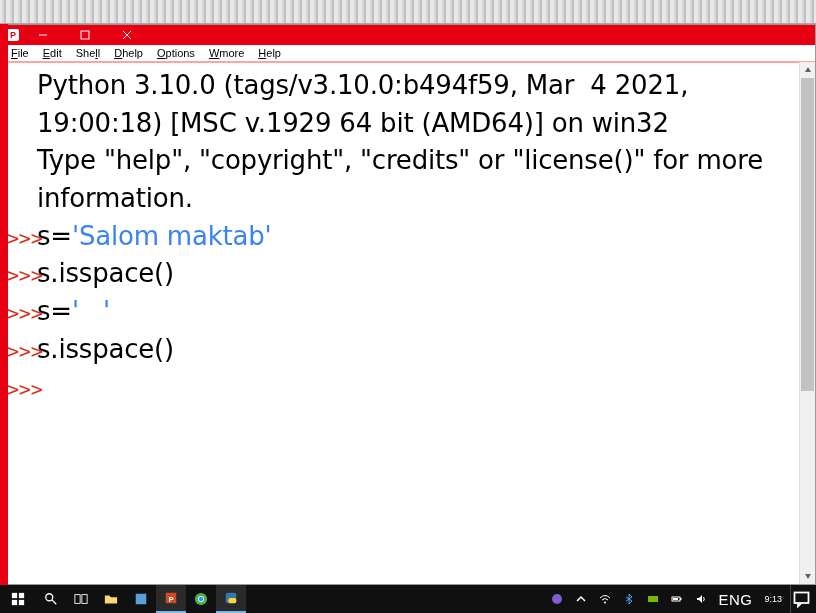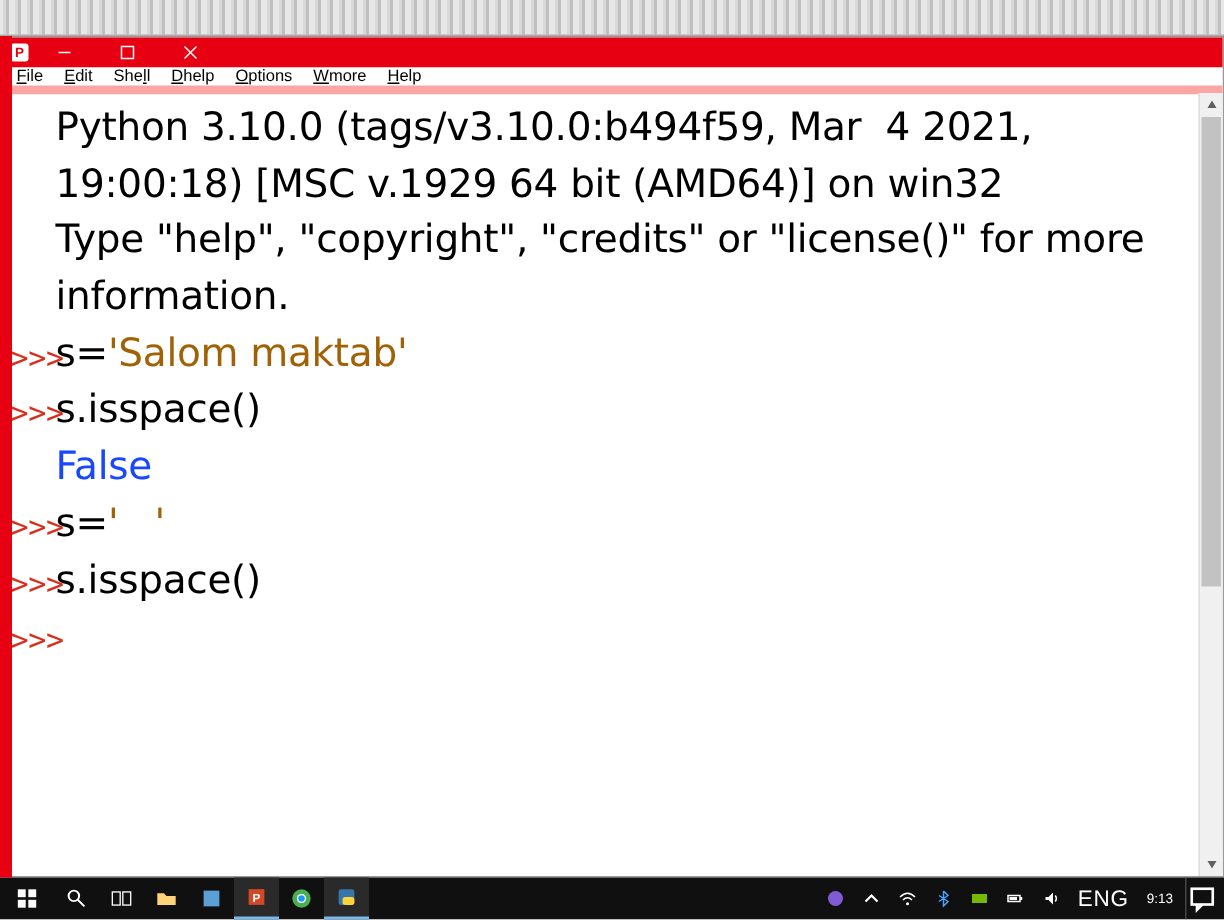--- a/index.html
+++ b/index.html
@@ -6,29 +6,29 @@
   html, body { width: 816px; height: 613px; overflow: hidden; font-family: Arial, sans-serif; background: #fff; }
   .desktop { width: 816px; height: 613px; position: relative; background: #f0f0f0; }
   .top-strip { height: 24px; background: repeating-linear-gradient(90deg,#e8e8e8 0 2px,#d8d8d8 2px 4px,#c0c0c0 4px 6px,#e8e8e8 6px 8px); border-bottom:1px solid #aaa; }
   .window { position:absolute; top:24px; left:0; right:0; bottom:28px; background:#fff; border:1px solid #999; display:flex; flex-direction:column; }
   .left-red { position:absolute; top:24px; left:0; width:8px; bottom:28px; background:#e60012; z-index:3; }
   .titlebar { height:20px; background:#e60012; color:#fff; display:flex; align-items:center; font-size:11px; padding:0 6px; gap:6px; }
   .titlebar .icon-py { width:12px; height:12px; background:#fff; color:#e60012; border-radius:2px; font-size:9px; font-weight:bold; display:flex; align-items:center; justify-content:center; }
   .titlebar .title-text { flex:1; }
   .wbtn { width:36px; height:20px; display:flex; align-items:center; justify-content:center; cursor:pointer; }
   .wbtn svg { width:10px; height:10px; stroke:#fff; stroke-width:1; fill:none; }
-  .menubar { height:18px; background:#fff; display:flex; align-items:center; padding:0 4px; font-size:11px; color:#000; gap:2px; border-bottom:6px solid #fca5a5; }
+  .menubar { height:18px; background:#fff; display:flex; align-items:center; padding:0 4px; font-size:11px; color:#000; gap:2px; border-bottom:2px solid #fca5a5; }
   .menubar span { padding:1px 6px; cursor:pointer; }
   .menubar span u { text-decoration:underline; }
   .shell { flex:1; background:#fff; overflow:hidden; padding:4px 8px 4px 6px; font-family: "Segoe UI","DejaVu Sans",sans-serif; font-size:26px; line-height:1.45; letter-spacing:-.2px; }
   .row { display:flex; align-items:flex-start; }
   .prompt { color:#da2e1b; font-weight:500; width:30px; flex:none; font-size:20px; padding-top:6px; font-family:Consolas,monospace; }
   .body { flex:1; color:#000; white-space:pre-wrap; }
   .wrap { color:#000; }
-  .str { color:#a16207; }
+  .str { color:#3b82f6; }
   .out { color:#1946ff; margin-left:30px; }
   .scrollbar { position:absolute; top:62px; right:1px; width:16px; bottom:29px; background:#f0f0f0; border-left:1px solid #ddd; z-index:2; }
   .scrollbtn { height:16px; display:flex; align-items:center; justify-content:center; background:#f0f0f0; }
   .scrollbtn svg { width:8px; height:8px; fill:#606060; }
   .thumb { position:absolute; top:16px; left:1px; right:1px; height:60%; background:#c2c2c2; }
 
   .taskbar { position:absolute; left:0; right:0; bottom:0; height:28px; background:#101010; display:flex; align-items:center; color:#fff; font-size:10px; }
   .taskbar .tb-left { display:flex; align-items:center; height:100%; }
   .tb-btn { width:36px; height:100%; display:flex; align-items:center; justify-content:center; cursor:pointer; }
   .tb-btn.narrow { width:30px; }
@@ -88,21 +88,20 @@
           <div class="body wrap">Type "help", "copyright", "credits" or "license()" for more information.</div>
         </div>
       <div class="row">
           <div class="prompt">&gt;&gt;&gt;</div>
           <div class="body"><span>s=</span><span class="str">'Salom maktab'</span></div>
         </div>
       <div class="row">
           <div class="prompt">&gt;&gt;&gt;</div>
           <div class="body">s.isspace()</div>
         </div>
-      <div class="out">False</div>
       <div class="row">
           <div class="prompt">&gt;&gt;&gt;</div>
           <div class="body"><span>s=</span><span class="str">'   '</span></div>
         </div>
       <div class="row">
           <div class="prompt">&gt;&gt;&gt;</div>
           <div class="body">s.isspace()</div>
         </div>
       <div class="row">
           <div class="prompt">&gt;&gt;&gt;</div>

